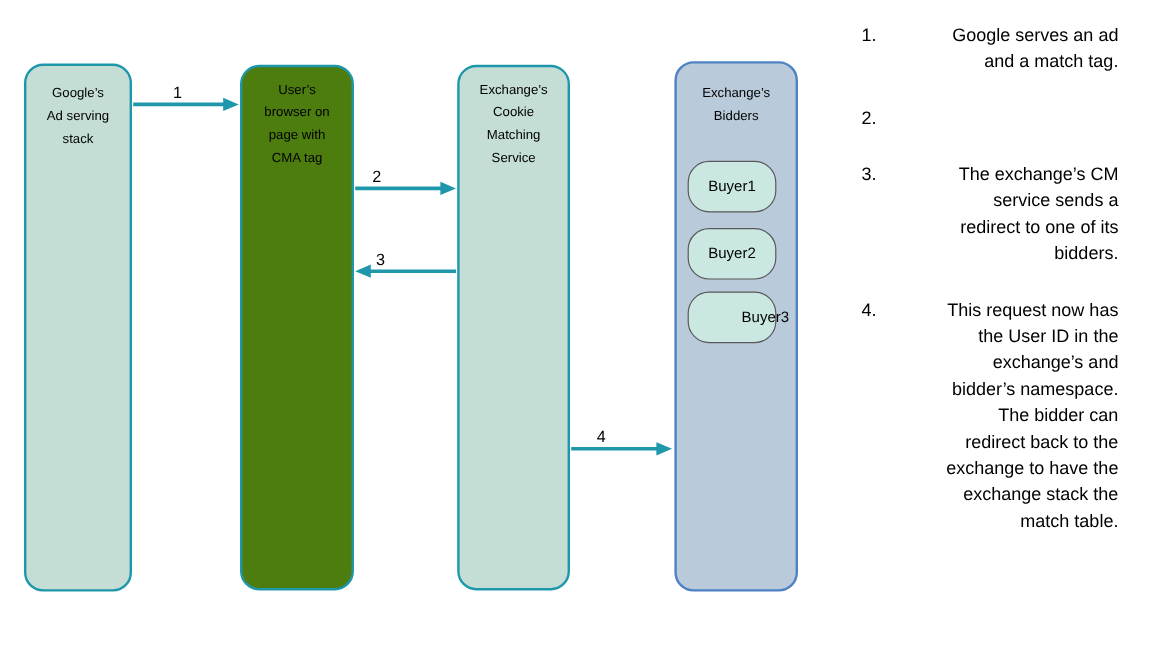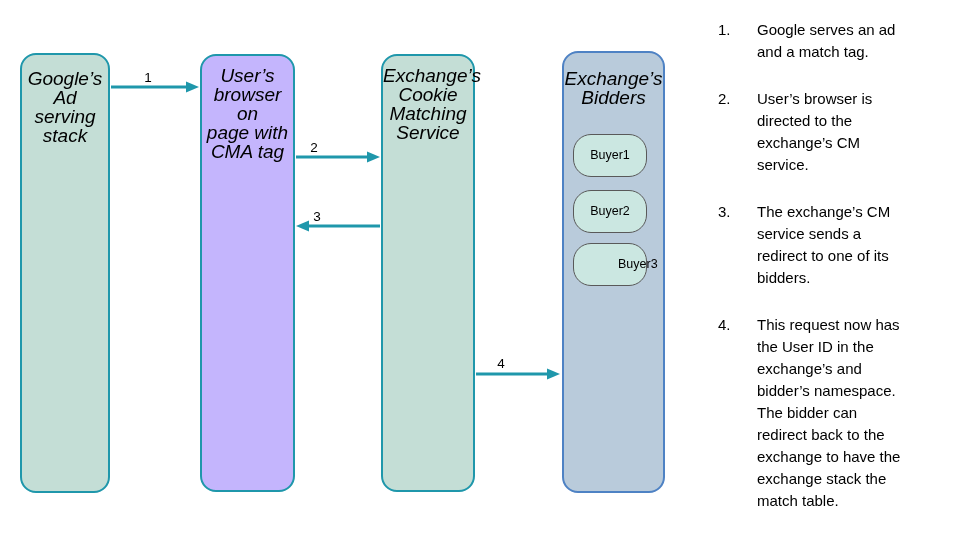--- a/index.html
+++ b/index.html
@@ -17,28 +17,27 @@
     background: #ffffff;
   }
   .node {
     position: absolute;
     box-sizing: border-box;
     border-radius: 16px;
     border: 2px solid #1f97ab;
     text-align: center;
   }
   .node-label {
-    font-size: 19px;
+    font-size: 11px;
     line-height: 19px;
     white-space: pre-line;
     color: #000000;
-    font-style: italic;
   }
   .node-green { background: #c4ded6; }
-  .node-blue  { background: #c4b5fd; }
+  .node-blue  { background: #4d7c0f; }
   .node-bidders { border-color: #4e82c4; background: #b9cbdb; }
 
   .node-google   { left: 20px;  top: 53px; width: 90px;  height: 440px; }
   .node-google .node-label   { padding-top: 14px; }
   .node-browser  { left: 200px; top: 54px; width: 95px;  height: 438px; }
   .node-browser .node-label  { padding-top: 10px; }
   .node-cm       { left: 381px; top: 54px; width: 94px;  height: 438px; }
   .node-cm .node-label       { padding-top: 10px; }
   .node-bidders  { left: 562px; top: 51px; width: 103px; height: 442px; }
   .node-bidders .node-label  { padding-top: 16px; }
@@ -92,20 +91,21 @@
     display: flex;
     margin: 0 0 25px 0;
   }
   .steps .step-num {
     width: 39px;
     flex: 0 0 39px;
   }
   .steps .step-text {
     flex: 1;
     white-space: pre-line;
+    text-align: right;
   }
 </style>
 </head>
 <body>
 
 <div class="stage">
 
   <svg class="arrow-layer" width="960" height="540">
     <g>
       <line x1="111" y1="87" x2="188" y2="87"></line>
@@ -158,24 +158,20 @@
   </div>
 
   <ol class="steps">
     <li>
       <span class="step-num">1.</span>
       <span class="step-text">Google serves an ad
 and a match tag.</span>
     </li>
     <li>
       <span class="step-num">2.</span>
-      <span class="step-text">User’s browser is
-directed to the
-exchange’s CM
-service.</span>
     </li>
     <li>
       <span class="step-num">3.</span>
       <span class="step-text">The exchange’s CM
 service sends a
 redirect to one of its
 bidders.</span>
     </li>
     <li>
       <span class="step-num">4.</span>

